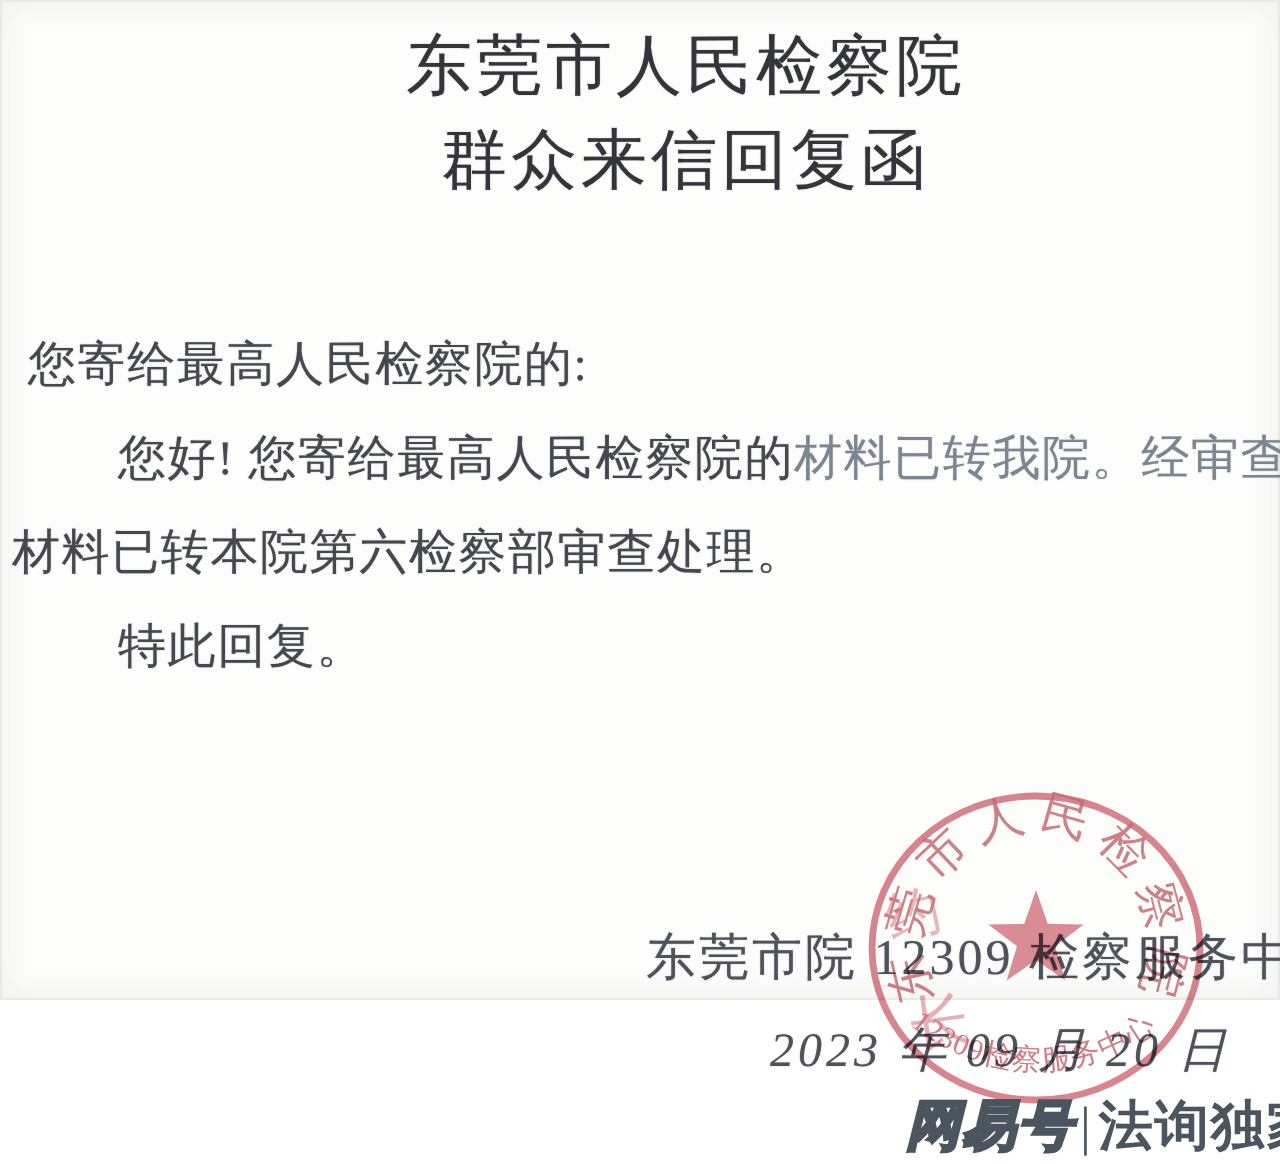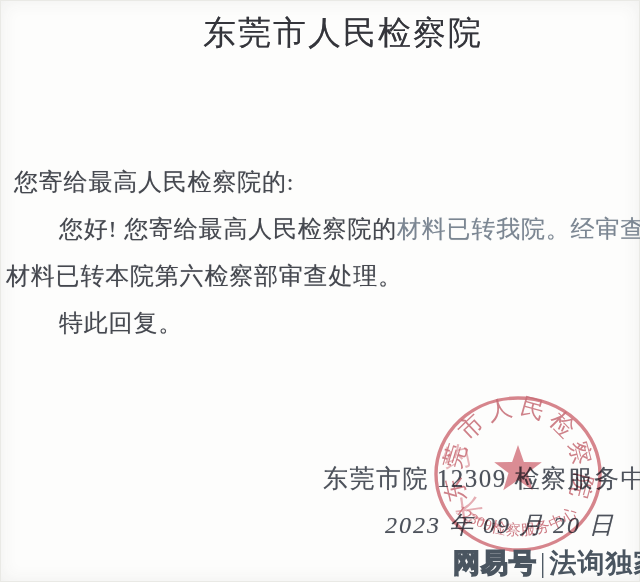--- a/index.html
+++ b/index.html
@@ -3,21 +3,21 @@
 <meta charset="utf-8">
 <style>
   html,body{margin:0;padding:0;}
   body{
     width:640px;height:582px;
     background:#ffffff;
     font-family:"Liberation Serif","DejaVu Serif",serif;
     overflow:hidden;
   }
   .page{
-    position:relative;width:640px;height:582px;
+    position:relative;width:640px;height:500px;
     background:#fdfdfc;
     box-shadow:inset 0 0 18px rgba(60,60,55,.07);
     border:1px solid #e9e9e5;
     box-sizing:border-box;
     padding-left:20px;
   }
   .abs{position:absolute;white-space:nowrap;}
   
   .title-line{
     left:44px;width:596px;text-align:center;
@@ -48,29 +48,31 @@
   }
   .stamp text{font-family:"Liberation Serif","DejaVu Serif",serif;}
   
   .watermark{
     left:452px;top:544px;display:flex;align-items:center;
     font-size:27px;font-weight:bold;letter-spacing:1px;
   }
   .wm-outline{
     color:rgba(74,85,96,.14);
     -webkit-text-stroke:1.5px #4a5560;
+    font-style:italic;
   }
   .wm-sep{margin:0 3px;font-weight:400;}
 </style>
 </head>
 <body>
 
 <div class="page">
 
   <div class="abs title-line title-1">东莞市人民检察院</div>
+  <div class="abs title-line title-2">群众来信回复函</div>
 
   <div class="abs body-text salutation">您寄给最高人民检察院的:</div>
 
   <div class="abs body-text line-1"><span class="dark">您好! 您寄给最高人民检察院的</span><span class="light">材料已转我院。经审查、</span></div>
 
   <div class="abs body-text closing">特此回复。</div>
 
   <div class="abs body-text line-2">材料已转本院第六检察部审查处理。</div>
 
   <div class="abs signer">东莞市院 12309 检察服务中心</div>

